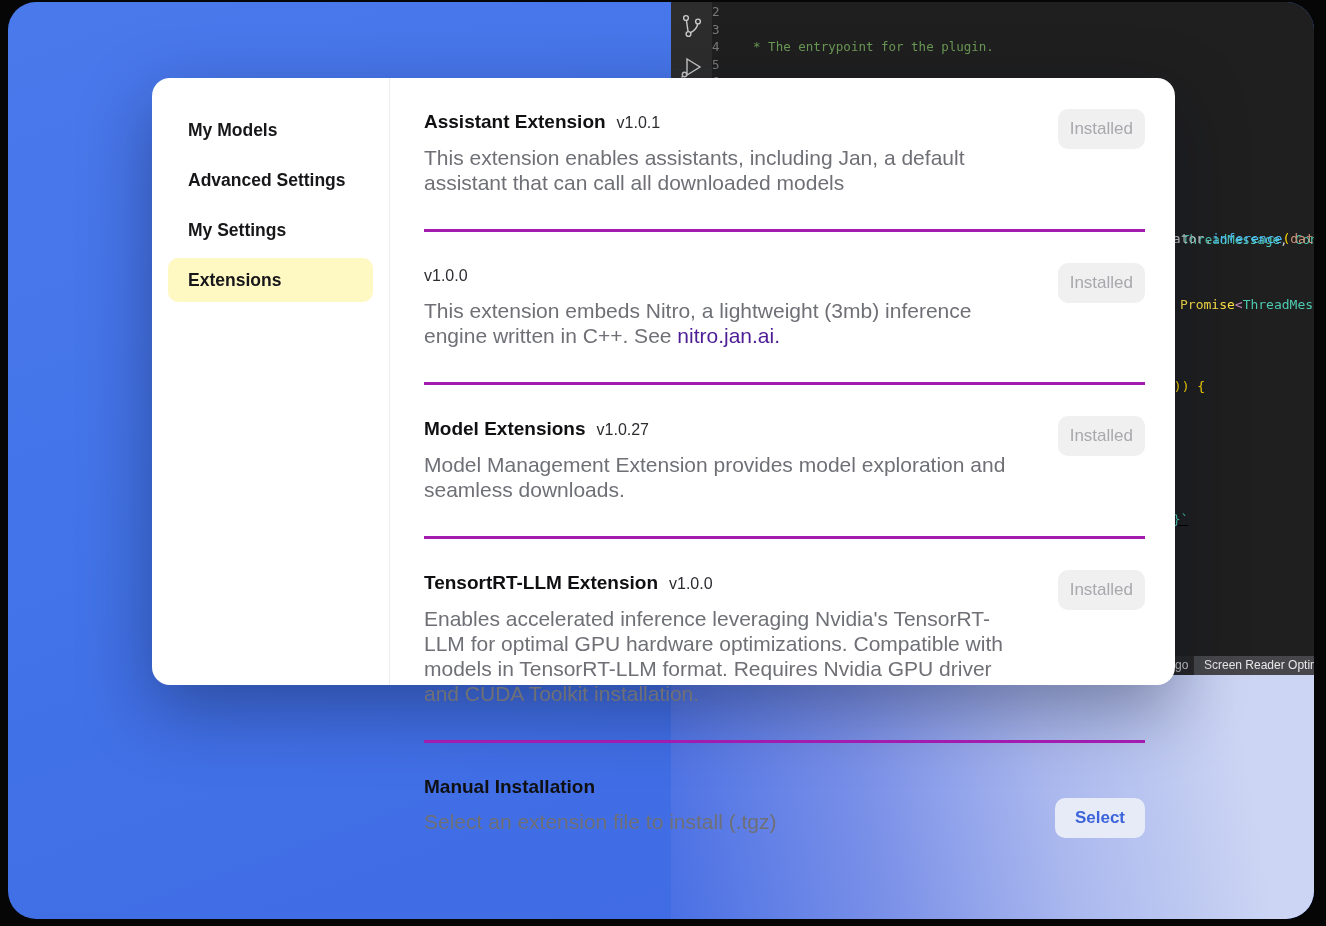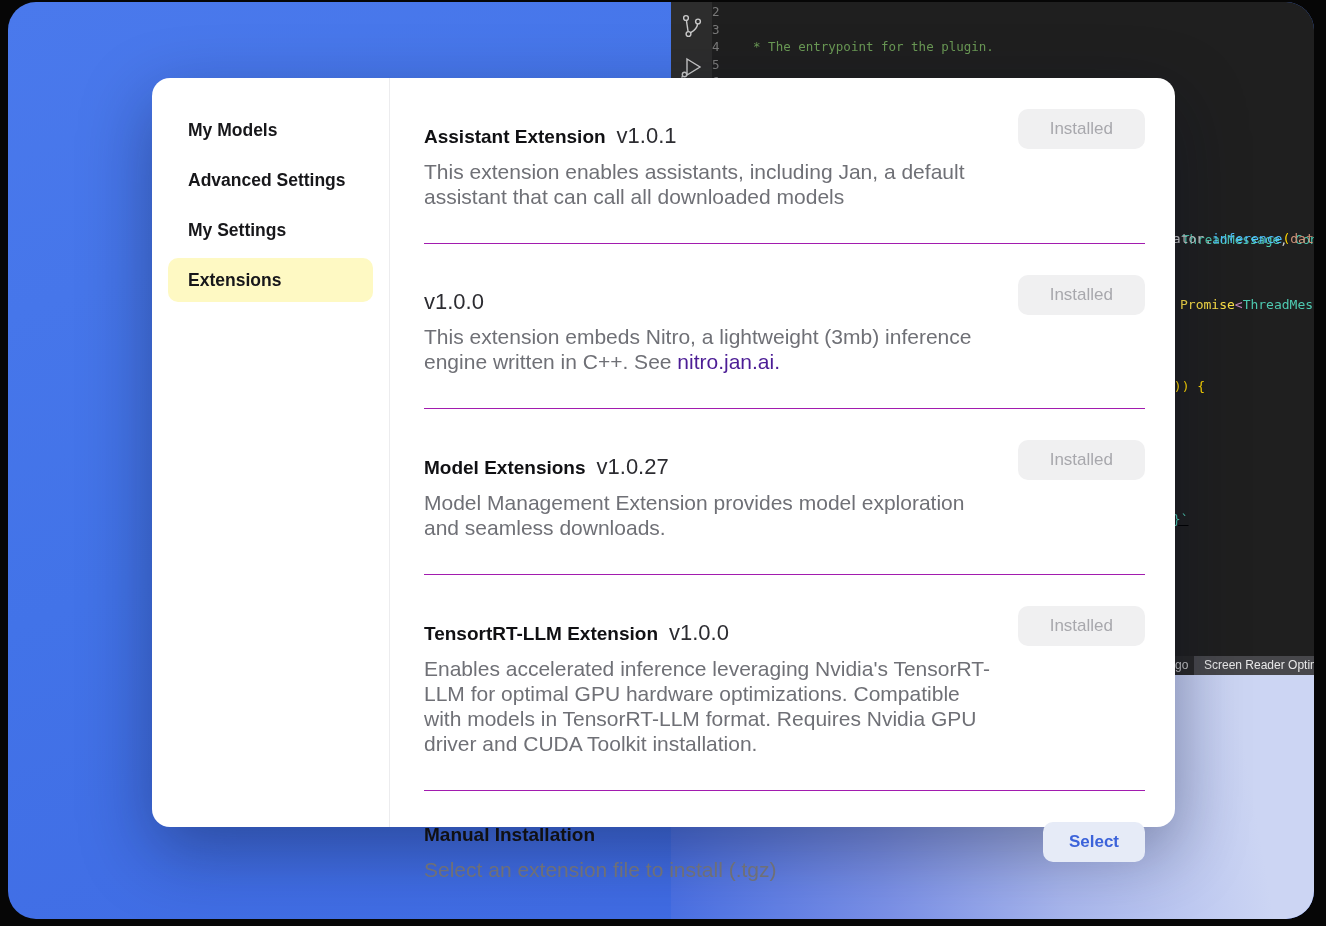--- a/index.html
+++ b/index.html
@@ -60,52 +60,52 @@
     position:absolute;left:523px;right:0;top:0;height:19px;background:#47474b;
     color:#e8e8e8;padding:0 10px;white-space:nowrap;overflow:hidden;
   }
   
   .fade-region{
     position:absolute;left:663px;top:673px;right:0;bottom:0;
     background:linear-gradient(80deg,#4a70e4 0%,#7b91e8 32%,#a9b7ee 58%,#ccd5f3 88%);
   }
   
   .card{
-    position:absolute;left:144px;top:76px;width:1023px;height:749px;
+    position:absolute;left:144px;top:76px;width:1023px;height:607px;
     background:#ffffff;border-radius:18px;display:flex;
     box-shadow:0 24px 70px rgba(10,16,40,.38);
   }
   .sidebar{
     width:238px;box-sizing:border-box;border-right:1px solid #ececee;
     padding-top:30px;flex-shrink:0;
   }
   .side-item{
     height:44px;margin:0 16px 6px 16px;padding:0 20px;border-radius:10px;
     display:flex;align-items:center;
     font-size:17.5px;font-weight:700;color:#17171a;cursor:pointer;
   }
   .side-item.active{background:#fef9c3;}
   .content{flex:1;padding:0 30px 0 34px;box-sizing:border-box;}
   .ext-row{
     display:flex;justify-content:space-between;align-items:flex-start;
-    padding:31px 0 34px 0;border-bottom:1px solid #a21caf;
+    padding:31px 0 34px 0;border-bottom:3px solid #a21caf;
   }
   .ext-row.last{border-bottom:none;padding-bottom:26px;}
   .ext-main{max-width:585px;}
   .ext-title-line{display:flex;align-items:baseline;column-gap:11px;line-height:26px;}
   .ext-title{font-size:19px;font-weight:700;color:#101013;}
-  .ext-version{font-size:22px;font-weight:400;color:#2c2c31;margin-top:14px;}
+  .ext-version{font-size:16px;font-weight:400;color:#2c2c31;}
   .ext-desc{margin:9px 0 0 0;font-size:21px;line-height:25px;color:#6f7076;}
   .ext-link{color:#4c1d95;text-decoration:none;cursor:pointer;}
   .btn{
     border:none;border-radius:10px;font-family:inherit;font-size:17px;
-    padding:10px 32px;flex-shrink:0;margin-left:20px;
+    padding:10px 12px;flex-shrink:0;margin-left:20px;
   }
   .btn-installed{background:#f0f0f1;color:#a8a8ad;font-weight:500;cursor:default;}
-  .btn-select{background:#e6ebf7;color:#3c63da;font-weight:700;padding:10px 26px;cursor:pointer;}
+  .btn-select{background:#e6ebf7;color:#3c63da;font-weight:700;padding:10px 20px;cursor:pointer;margin-top:24px;}
 </style>
 </head>
 <body>
 
 <div class="canvas">
 
   <div class="editor">
     <div class="activity-bar">
       <svg class="icon-scm" width="24" height="26" viewBox="0 0 24 26" fill="none" stroke="#c9c9c9" stroke-width="1.4">
         <circle cx="6" cy="5" r="2.4"></circle>

